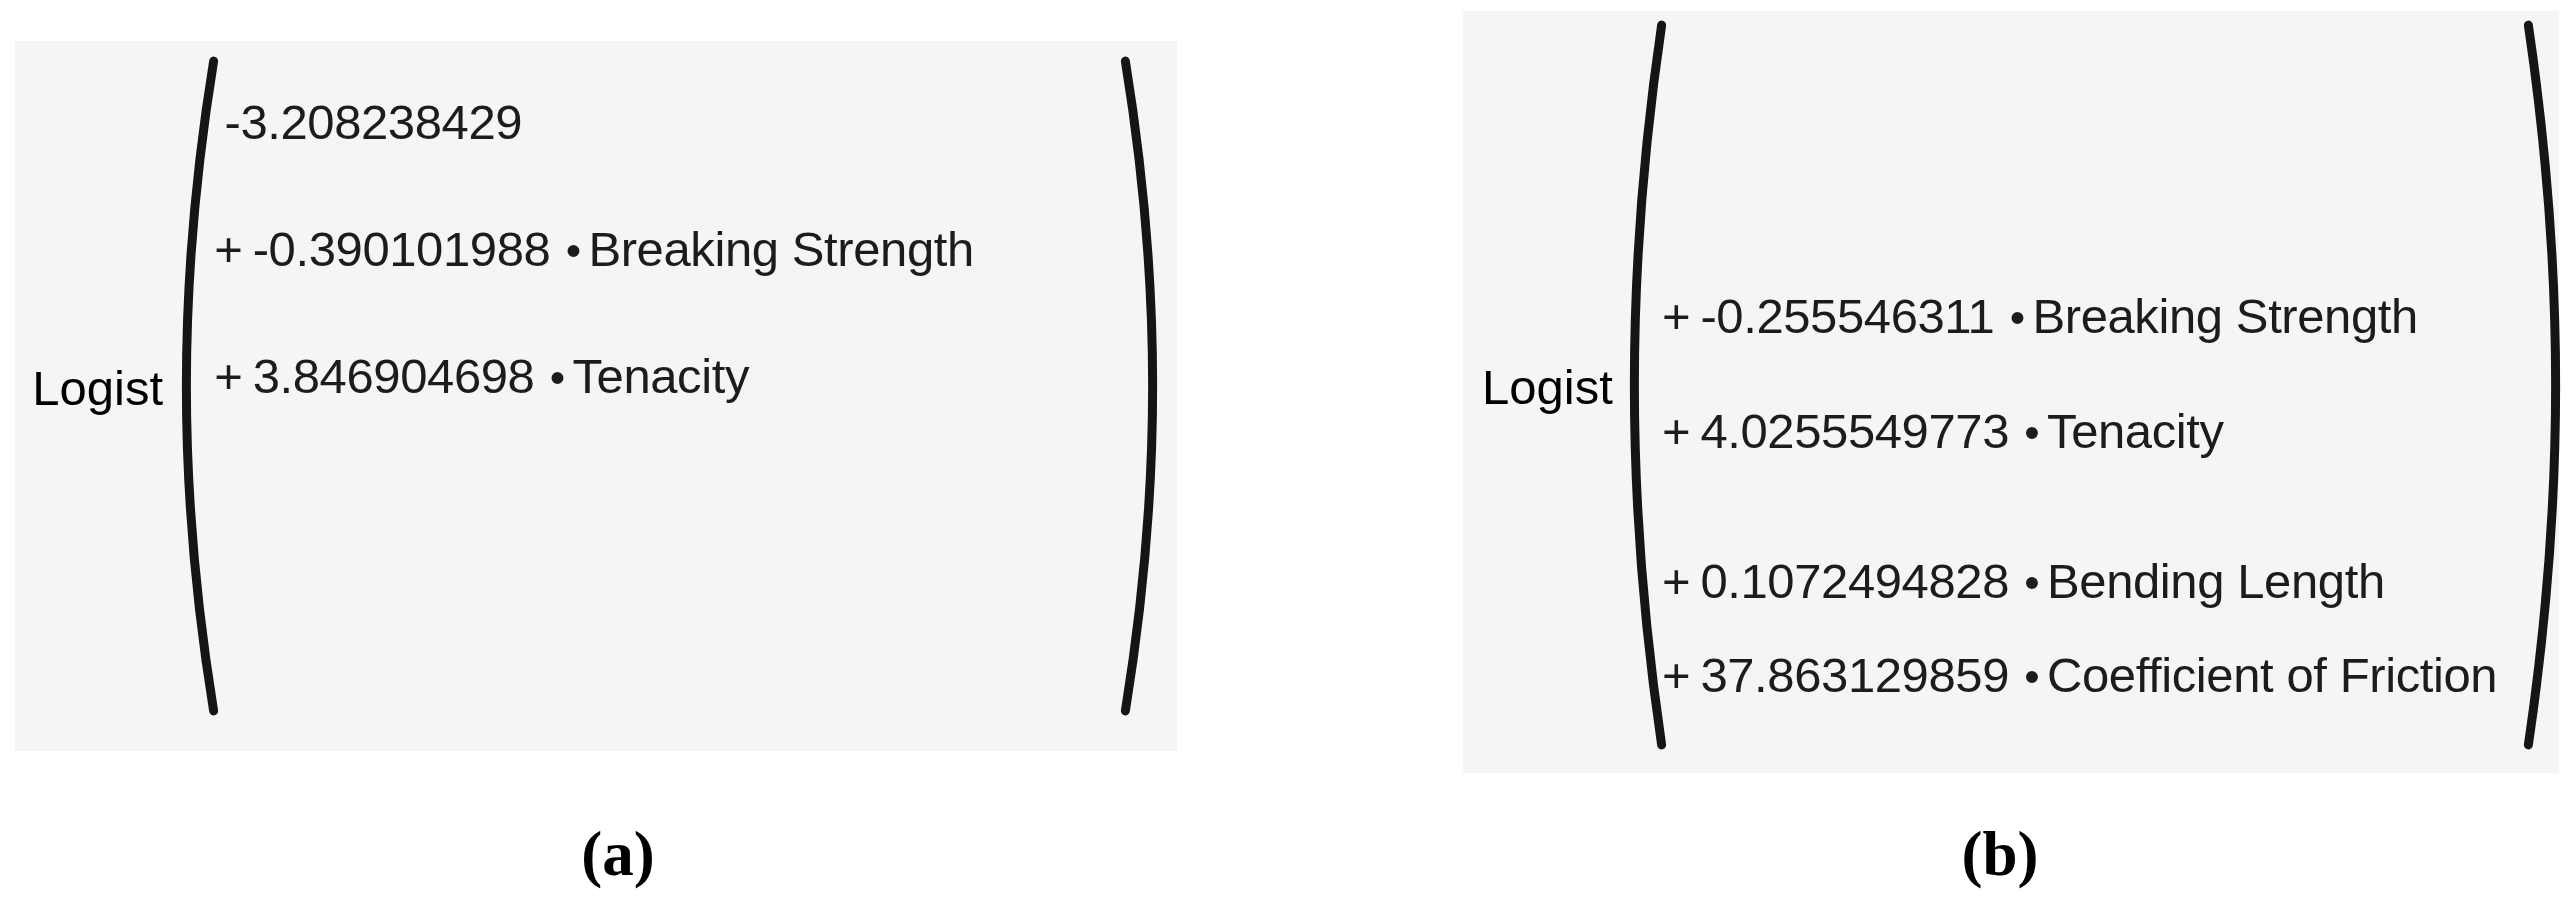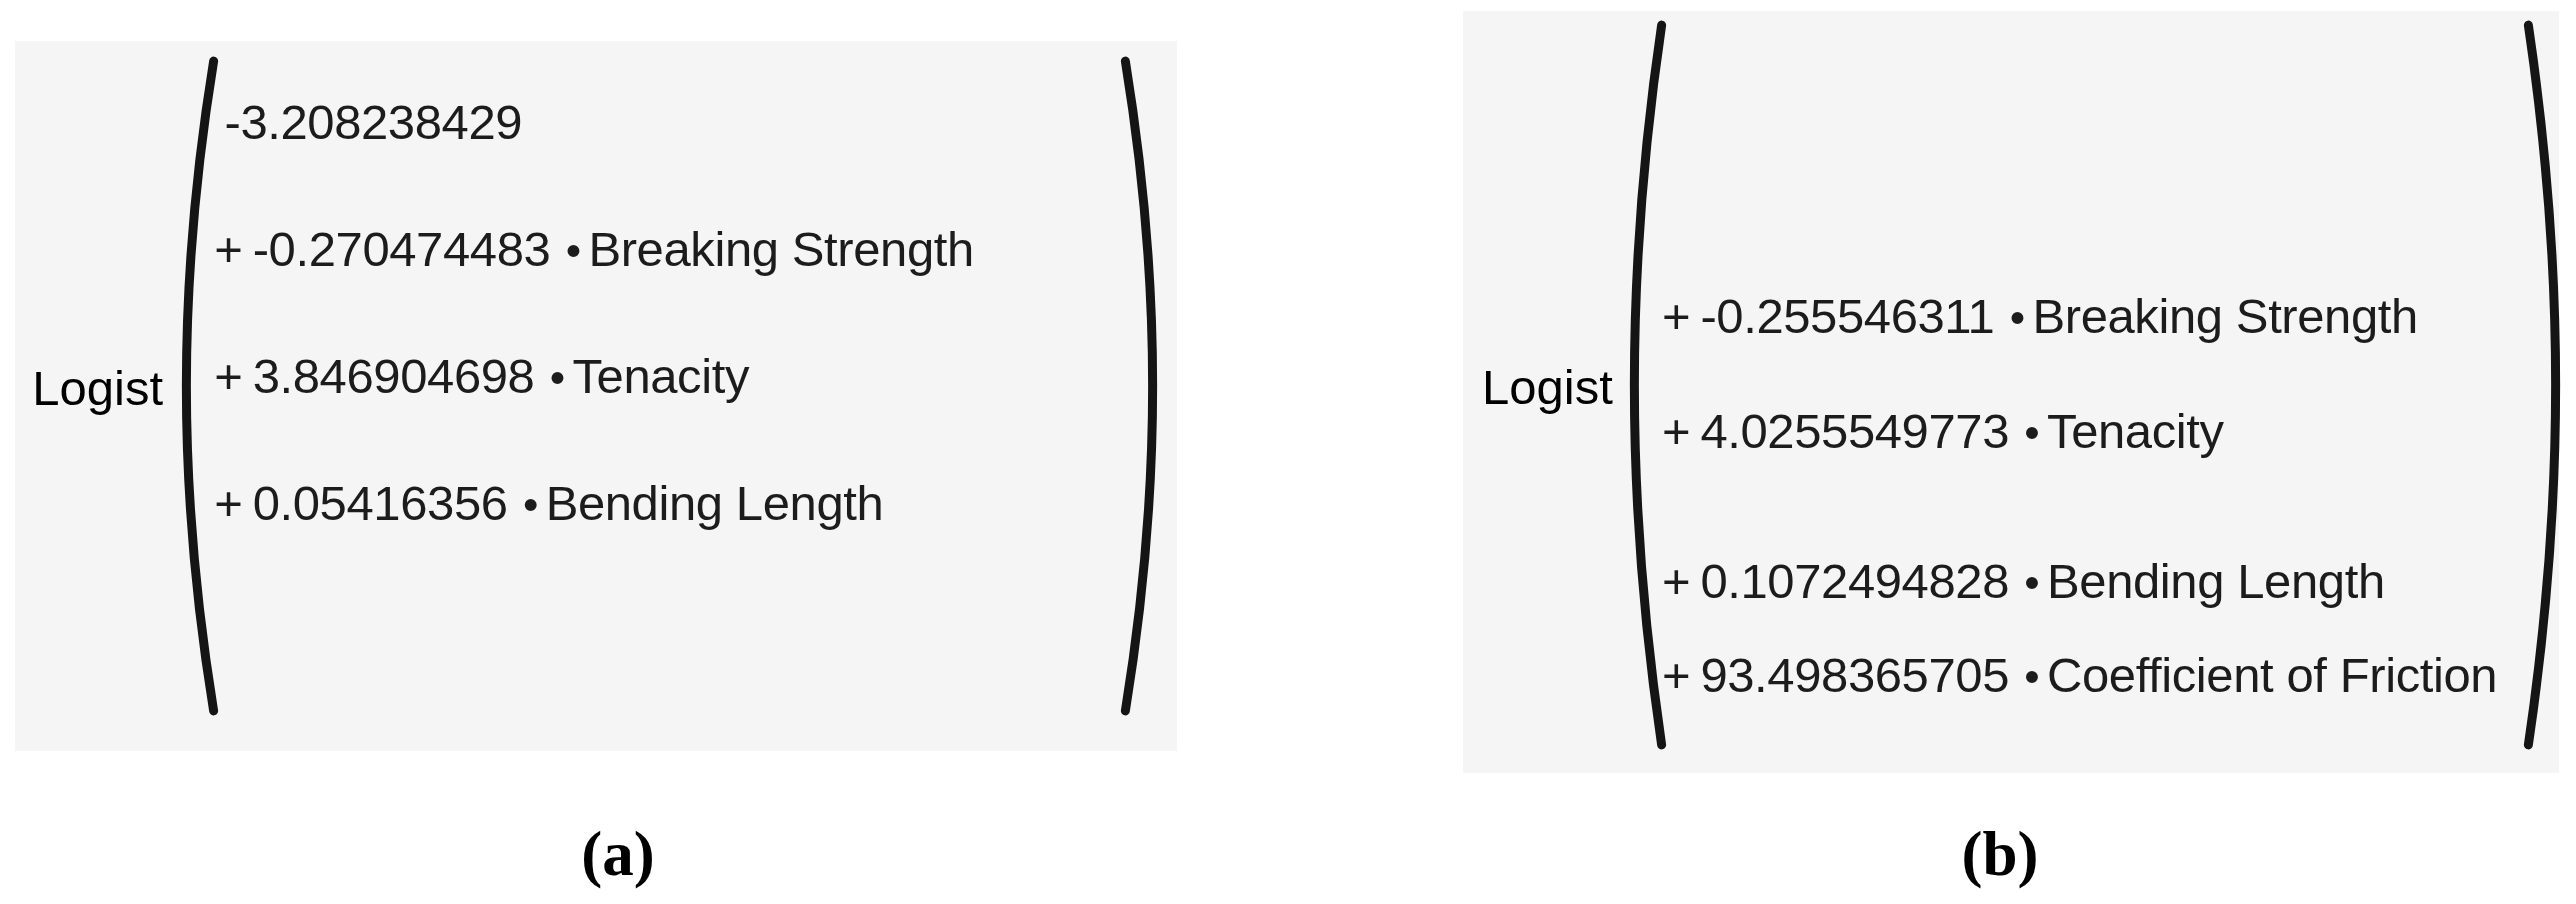--- a/index.html
+++ b/index.html
@@ -61,27 +61,24 @@
     <div class="logist">Logist</div>
 
     <svg class="paren" style="left:167px;top:14.5px;" width="36" height="660" viewBox="0 0 42 775">
       <path d="M37 6 C 12 160, 5 290, 5 387.5 C 5 485, 12 615, 37 769" vector-effect="non-scaling-stroke"></path>
     </svg>
 
     <div class="term" style="top:47px">
       <span class="sign"></span><span class="coef">-3.208238429</span><span class="bullet"></span><span class="variable"></span>
     </div>
     <div class="term" style="top:174px">
-      <span class="sign">+</span><span class="coef">-0.270474483</span><span class="bullet">•</span><span class="variable">Breaking Strength</span>
+      <span class="sign">+</span><span class="coef">-0.390101988</span><span class="bullet">•</span><span class="variable">Breaking Strength</span>
     </div>
     <div class="term" style="top:301px">
       <span class="sign">+</span><span class="coef">3.846904698</span><span class="bullet">•</span><span class="variable">Tenacity</span>
-    </div>
-    <div class="term" style="top:428px">
-      <span class="sign">+</span><span class="coef">0.05416356</span><span class="bullet">•</span><span class="variable">Bending Length</span>
     </div>
 
     <svg class="paren flip" style="left:1106px;top:14.5px;" width="36" height="660" viewBox="0 0 42 775">
       <path d="M37 6 C 12 160, 5 290, 5 387.5 C 5 485, 12 615, 37 769" vector-effect="non-scaling-stroke"></path>
     </svg>
   </div>
 
   <div class="panel panel-b">
     <div class="logist">Logist</div>
 
@@ -92,21 +89,21 @@
     <div class="term" style="top:271px">
       <span class="sign">+</span><span class="coef">-0.255546311</span><span class="bullet">•</span><span class="variable">Breaking Strength</span>
     </div>
     <div class="term" style="top:386px">
       <span class="sign">+</span><span class="coef">4.0255549773</span><span class="bullet">•</span><span class="variable">Tenacity</span>
     </div>
     <div class="term" style="top:536px">
       <span class="sign">+</span><span class="coef">0.1072494828</span><span class="bullet">•</span><span class="variable">Bending Length</span>
     </div>
     <div class="term" style="top:630px">
-      <span class="sign">+</span><span class="coef">93.498365705</span><span class="bullet">•</span><span class="variable">Coefficient of Friction</span>
+      <span class="sign">+</span><span class="coef">37.863129859</span><span class="bullet">•</span><span class="variable">Coefficient of Friction</span>
     </div>
 
     <svg class="paren flip" style="left:1061px;top:8.5px;" width="36" height="730" viewBox="0 0 42 857">
       <path d="M37 6 C 12 176, 5 320, 5 428.5 C 5 537, 12 681, 37 851" vector-effect="non-scaling-stroke"></path>
     </svg>
   </div>
 
   <div class="caption" style="left:567px;top:816px;">(a)</div>
   <div class="caption" style="left:1949px;top:816px;">(b)</div>
 

